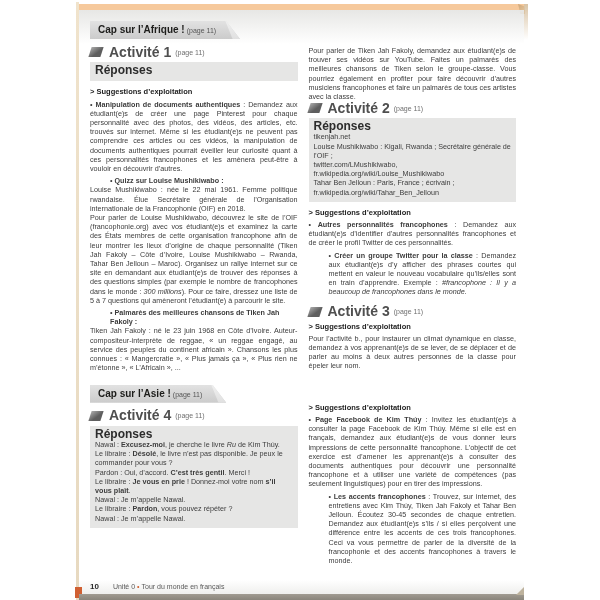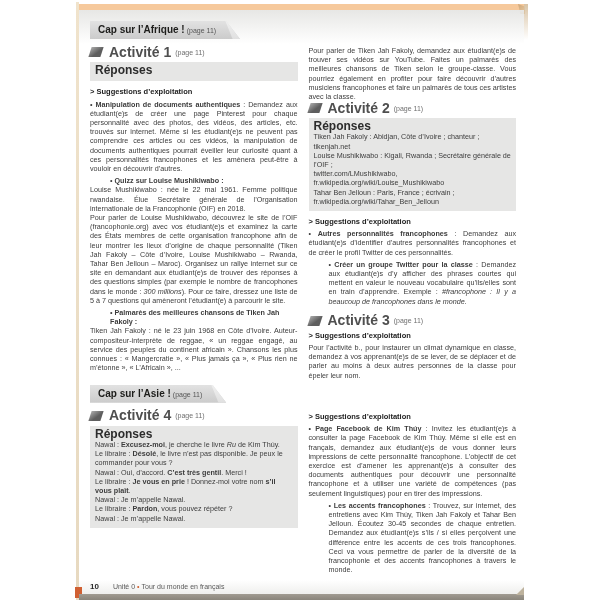--- a/index.html
+++ b/index.html
@@ -96,40 +96,39 @@
       <div class="activity">
         <span class="act-icon"></span>
         <span class="act-label">Activité 4</span>
         <span class="act-ref">(page 11)</span>
       </div>
 
       <div class="reponses">
         <div class="rep-heading">Réponses</div>
         <p class="rich"><span>Nawal : </span><span class="b">Excusez-moi</span><span>, je cherche le livre </span><span class="i">Ru</span><span> de Kim Thúy.</span></p>
         <p class="rich"><span>Le libraire : </span><span class="b">Désolé</span><span>, le livre n’est pas disponible. Je peux le commander pour vous ?</span></p>
-        <p class="rich"><span>Nawal : Oui, d’accord. </span><span class="b">C’est très gentil</span><span>. Merci !</span></p>
+        <p class="rich"><span>Pardon : Oui, d’accord. </span><span class="b">C’est très gentil</span><span>. Merci !</span></p>
         <p class="rich"><span>Le libraire : </span><span class="b">Je vous en prie</span><span> ! Donnez-moi votre nom </span><span class="b">s’il vous plaît</span><span>.</span></p>
         <p class="rich"><span>Nawal : Je m’appelle Nawal.</span></p>
         <p class="rich"><span>Le libraire : </span><span class="b">Pardon</span><span>, vous pouvez répéter ?</span></p>
         <p class="rich"><span>Nawal : Je m’appelle Nawal.</span></p>
       </div>
     </div>
 
     <div class="col col-right">
       <p class="rich just"><span>Pour parler de Tiken Jah Fakoly, demandez aux étudiant(e)s de trouver ses vidéos sur YouTube. Faites un palmarès des meilleures chansons de Tiken selon le groupe-classe. Vous pourriez également en profiter pour faire découvrir d’autres musiciens francophones et faire un palmarès de tous ces artistes avec la classe.</span></p>
 
       <div class="activity" style="">
         <span class="act-icon"></span>
         <span class="act-label">Activité 2</span>
         <span class="act-ref">(page 11)</span>
       </div>
 
       <div class="reponses">
         <div class="rep-heading">Réponses</div>
-        <p class="rich"><span>Tiken Jah Fakoly : Abidjan, Côte d’Ivoire ; chanteur ;</span></p>
         <p class="rich"><span class="u">tikenjah.net</span></p>
         <p class="rich"><span>Louise Mushikiwabo : Kigali, Rwanda ; Secrétaire générale de l’OIF ;</span></p>
         <p class="rich"><span class="u">twitter.com/LMushikiwabo,</span></p>
         <p class="rich"><span class="u">fr.wikipedia.org/wiki/Louise_Mushikiwabo</span></p>
         <p class="rich"><span>Tahar Ben Jelloun : Paris, France ; écrivain ;</span></p>
         <p class="rich"><span class="u">fr.wikipedia.org/wiki/Tahar_Ben_Jelloun</span></p>
       </div>
 
       <div class="sugg-heading">&gt; Suggestions d’exploitation</div>
       <p class="rich just"><span>• </span><span class="b">Autres personnalités francophones</span><span> : Demandez aux étudiant(e)s d’identifier d’autres personnalités francophones et de créer le profil Twitter de ces personnalités.</span></p>

